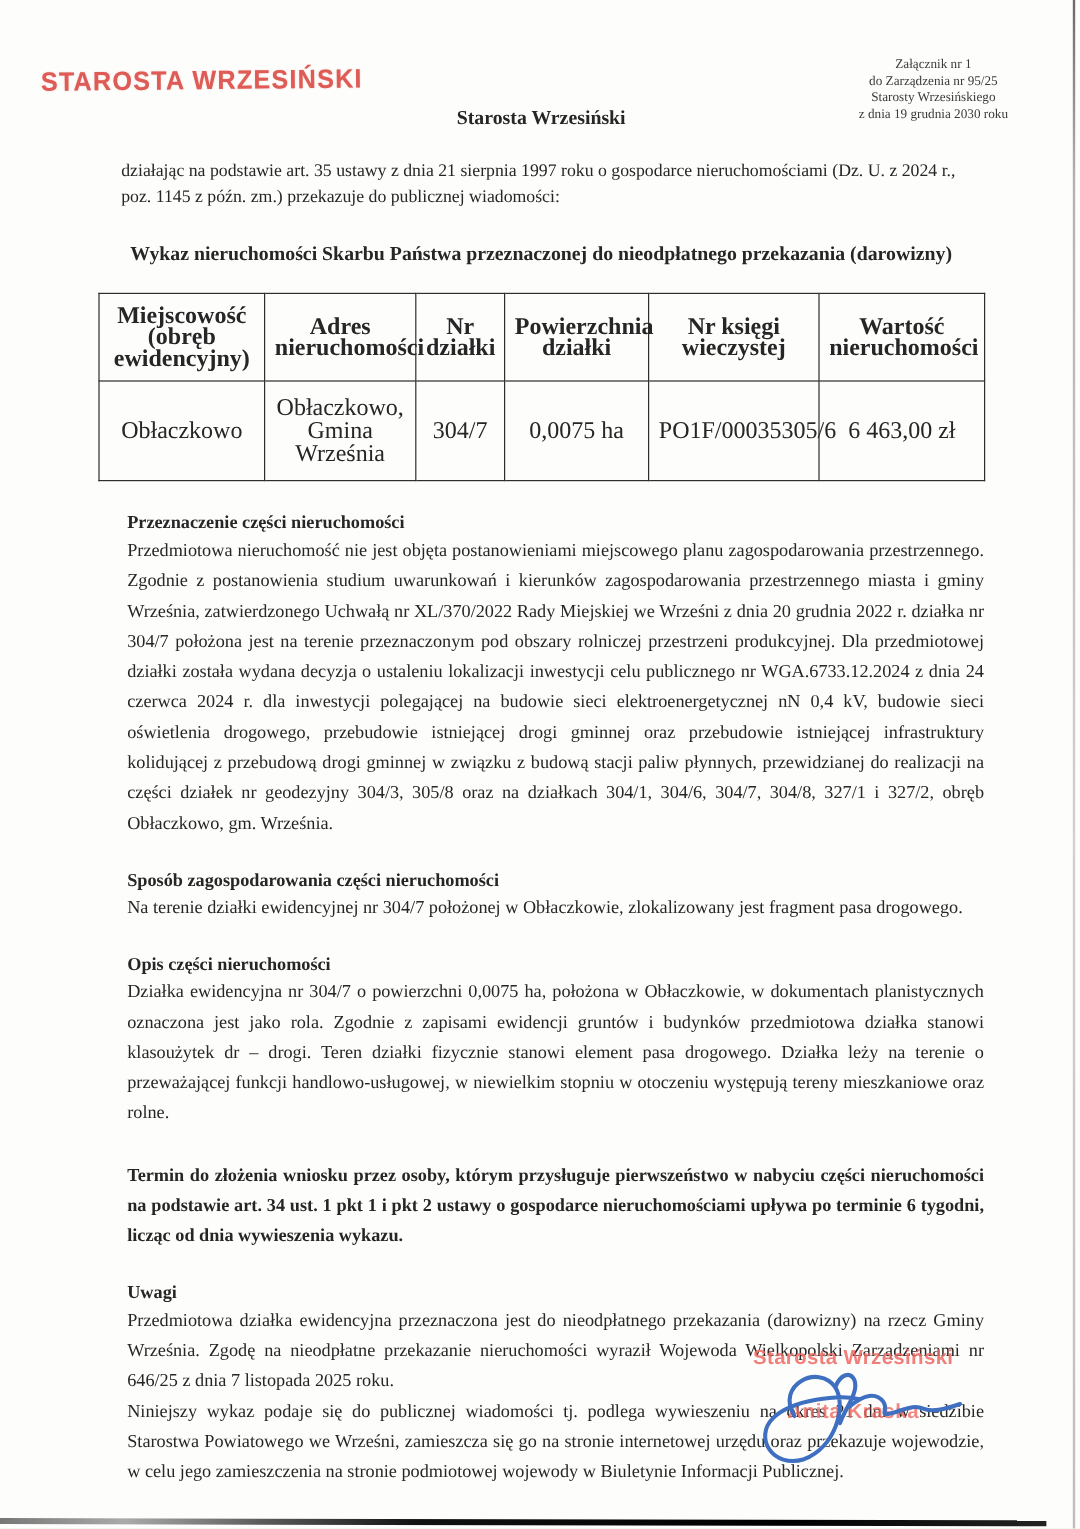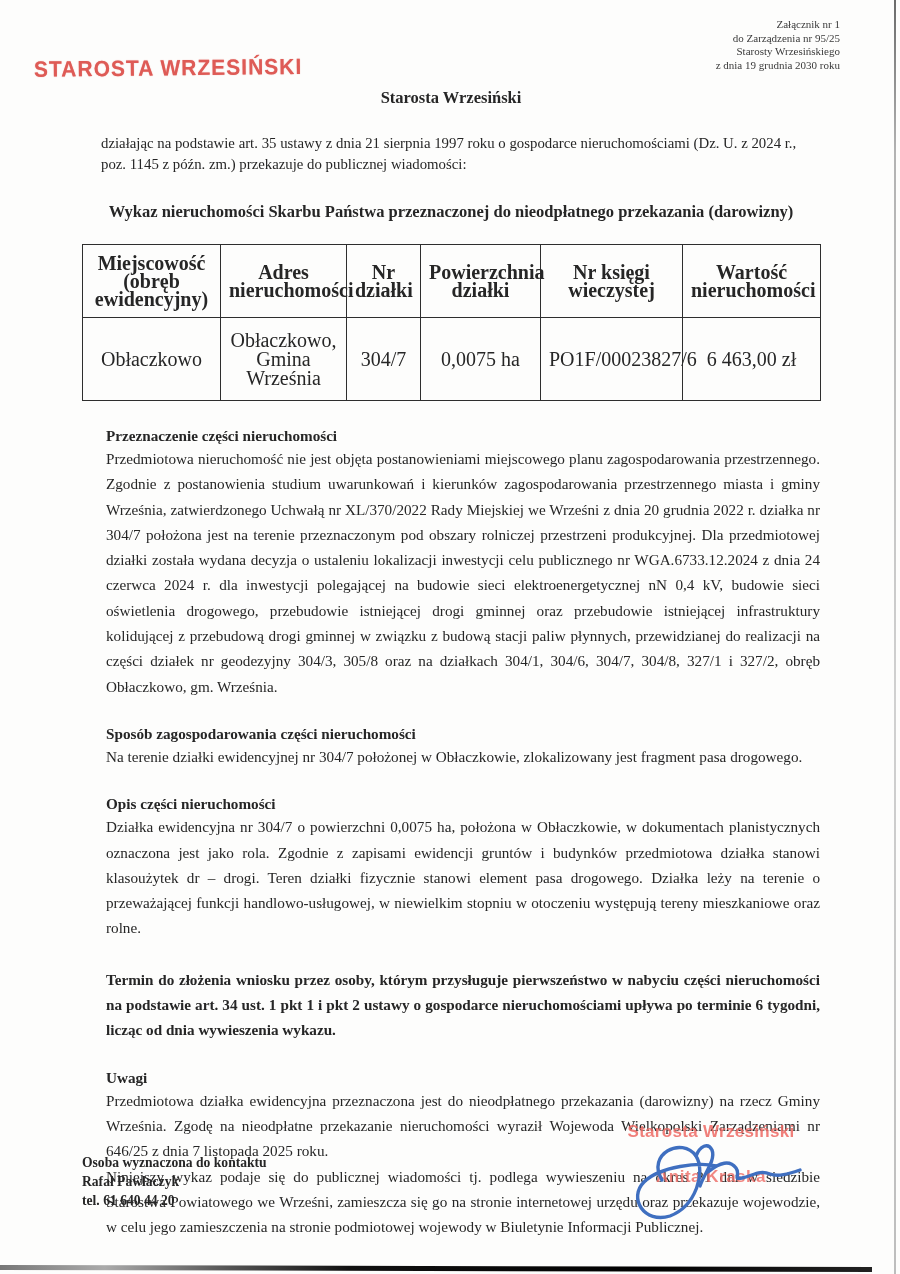--- a/index.html
+++ b/index.html
@@ -20,22 +20,22 @@
     opacity: .75;
   }
   .scan-edge-bottom {
     position: absolute; left: 0; bottom: 3px; height: 5px; width: 872px;
     background: linear-gradient(90deg, #777 0%, #aaa 12%, #555 26%, #111 40%, #000 75%, #222 100%);
     transform: rotate(0.12deg);
   }
 
   
   .corner-note {
-    position: absolute; top: 18px; right: 60px;
-    text-align: right;
+    position: absolute; top: 48px; right: 60px;
+    text-align: center;
     font-size: 11px; line-height: 13.5px;
     color: #3a3a3a;
   }
 
   
   .stamp-top {
     position: absolute; top: 56px; left: 34px;
     font-family: "Liberation Sans", "DejaVu Sans", sans-serif;
     font-weight: bold;
     font-size: 21px;
@@ -166,21 +166,21 @@
           <th>Nr księgi wieczystej</th>
           <th>Wartość nieruchomości</th>
         </tr>
       </thead>
       <tbody>
         <tr>
           <td>Obłaczkowo</td>
           <td>Obłaczkowo, Gmina Września</td>
           <td>304/7</td>
           <td>0,0075 ha</td>
-          <td>PO1F/00023827/6</td>
+          <td>PO1F/00035305/6</td>
           <td>6 463,00 zł</td>
         </tr>
       </tbody>
     </table>
 
     <div class="section">
       <p class="section-heading">Przeznaczenie części nieruchomości</p>
       <p class="body-par">Przedmiotowa nieruchomość nie jest objęta postanowieniami miejscowego planu zagospodarowania przestrzennego. Zgodnie z postanowienia studium uwarunkowań i kierunków zagospodarowania przestrzennego miasta i gminy Września, zatwierdzonego Uchwałą nr XL/370/2022 Rady Miejskiej we Wrześni z dnia 20 grudnia 2022 r. działka nr 304/7 położona jest na terenie przeznaczonym pod obszary rolniczej przestrzeni produkcyjnej. Dla przedmiotowej działki została wydana decyzja o ustaleniu lokalizacji inwestycji celu publicznego nr WGA.6733.12.2024 z dnia 24 czerwca 2024 r. dla inwestycji polegającej na budowie sieci elektroenergetycznej nN 0,4 kV, budowie sieci oświetlenia drogowego, przebudowie istniejącej drogi gminnej oraz przebudowie istniejącej infrastruktury kolidującej z przebudową drogi gminnej w związku z budową stacji paliw płynnych, przewidzianej do realizacji na części działek nr geodezyjny 304/3, 305/8 oraz na działkach 304/1, 304/6, 304/7, 304/8, 327/1 i 327/2, obręb Obłaczkowo, gm. Września.</p>
     </div>
 
@@ -211,19 +211,14 @@
     <div class="signature-stamp-name">Anita Kraska</div>
     <svg class="signature-scribble" viewBox="0 0 210 95" xmlns="http://www.w3.org/2000/svg">
       <g fill="none" stroke="#3f6fc0" stroke-width="3.4" stroke-linecap="round">
         <path d="M58 48 C42 22, 78 4, 92 24 C102 40, 92 74, 66 84 C40 92, 24 66, 40 50 C56 34, 96 30, 112 34"></path>
         <path d="M92 24 C96 14, 104 10, 108 18 C112 28, 100 42, 96 54"></path>
         <path d="M104 40 C116 30, 126 28, 132 36 C137 43, 128 48, 138 46 C150 43, 156 38, 166 42 C174 45, 184 42, 196 38"></path>
       </g>
     </svg>
   </div>
 
-  <div class="contact-block">
-    <div>Osoba wyznaczona do kontaktu</div>
-    <div>Rafał Pawlaczyk</div>
-    <div>tel. 61 640 44 20</div>
-  </div>
 
 </div>
 
 </body></html>

